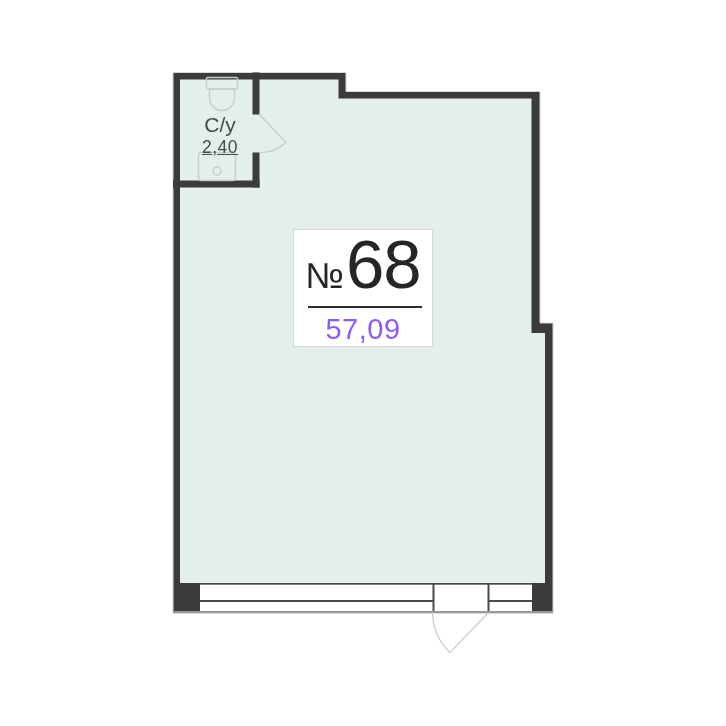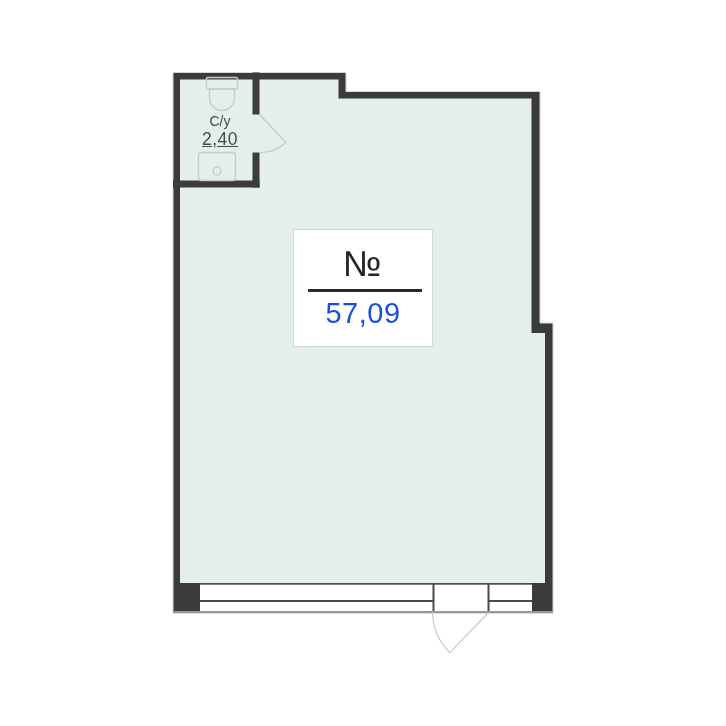--- a/index.html
+++ b/index.html
@@ -63,34 +63,34 @@
     letter-spacing: -1px;
   }
   .label-divider {
     width: 114px;
     height: 2.5px;
     background: #2b2b2b;
     margin: 7px 0 5px 4px;
   }
   .area-text {
     font-size: 29px;
-    color: #1d4ed8;
+    color: #8b5cf6;
     letter-spacing: 0.5px;
   }
   
   .bath-label {
     position: absolute;
     left: 183px;
     top: 113px;
     width: 74px;
     text-align: center;
     color: #45494b;
     line-height: 1.15;
   }
-  .bath-name { font-size: 14px; text-align: center; }
+  .bath-name { font-size: 21px; text-align: center; }
   .bath-area { font-size: 17.5px; letter-spacing: 0.5px; text-decoration: underline; }
 </style>
 </head>
 <body>
 
 <div class="stage">
 
   <svg class="plan" width="726" height="726" viewBox="0 0 726 726">
 
     <path stroke="#d5d9d9" stroke-width="1" d="M173,72.5 H346 V91.5 H540 V323 H553 V613 H173 Z" fill="#3b3b3b"></path>
@@ -122,20 +122,21 @@
       <rect class="frame-line" x="487.5" y="583" width="2" height="28"></rect>
       <rect class="outer-sill" x="173" y="611" width="380" height="2.2"></rect>
     </g>
 
     <path class="door-arc" d="M432.5,612.5 A56.5,56.5 0 0 0 450,652.5 L488.5,612.5"></path>
   </svg>
 
   <div class="unit-label">
     <div class="num-row">
       <span class="num-sign">№</span>
+      <span class="num-main">68</span>
     </div>
     <div class="label-divider"></div>
     <span class="area-text">57,09</span>
   </div>
 
   <div class="bath-label">
     <div class="bath-name">С/у</div>
     <div class="bath-area">2,40</div>
   </div>
 

